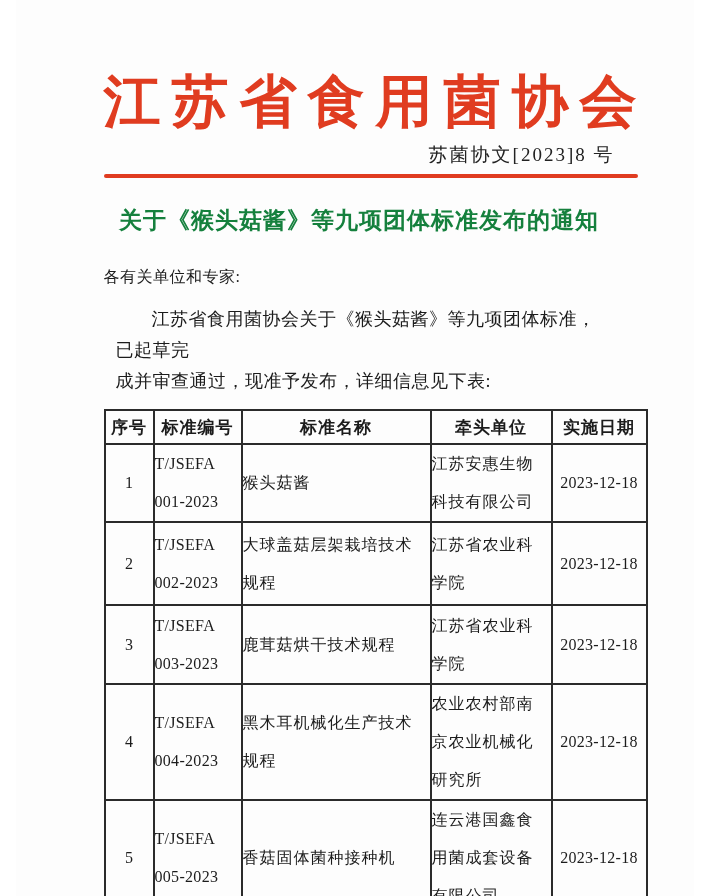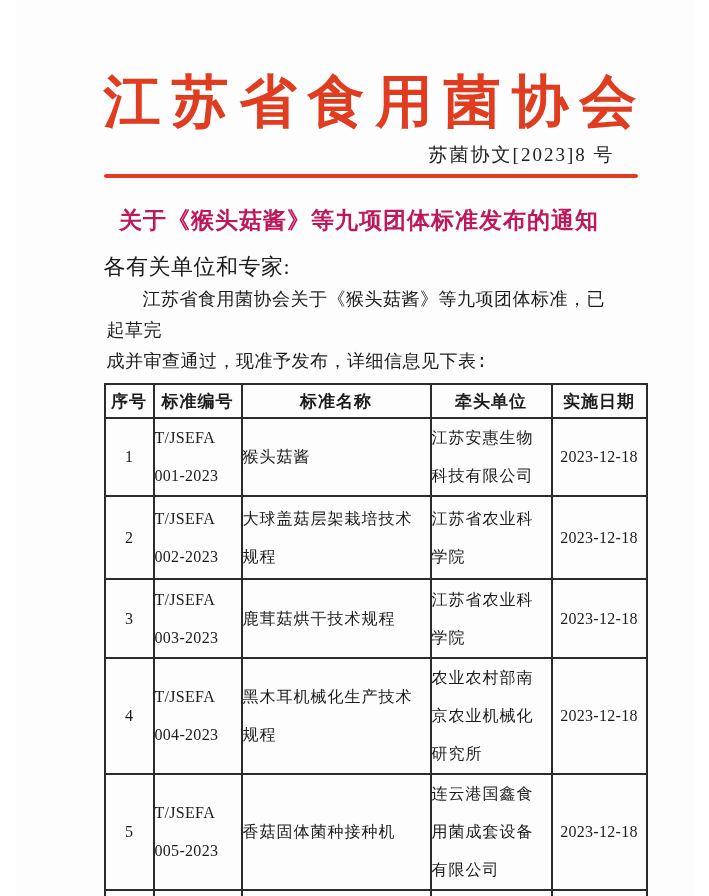--- a/index.html
+++ b/index.html
@@ -42,30 +42,30 @@
     background: #e03c20;
     border-radius: 2px;
   }
   .notice-title {
     margin: 26px 0 0 0;
     text-align: center;
     font-size: 23px;
     line-height: 34px;
     font-weight: 700;
     letter-spacing: 1px;
-    color: #be185d;
+    color: #15803d;
   }
   .salutation {
-    margin: 14px 0 0 0;
-    font-size: 22px;
+    margin: 24px 0 0 0;
+    font-size: 16px;
     line-height: 30px;
     letter-spacing: 0.5px;
     font-family: Liberation Serif, serif;
   }
-  .body-para { margin: 3px; font-size: 18px; line-height: 31px; letter-spacing: 0.5px; font-family: Liberation Mono, monospace; }
+  .body-para { margin: 12px; font-size: 18px; line-height: 31px; letter-spacing: 0.5px; }
   .body-line1 { text-indent: 2em; }
   .standards-table {
     margin-top: 5px;
     width: 542px;
     border-collapse: collapse;
     table-layout: fixed;
   }
   .standards-table th, .standards-table td {
     border: 2px solid #2b2b2b;
     padding: 0;

